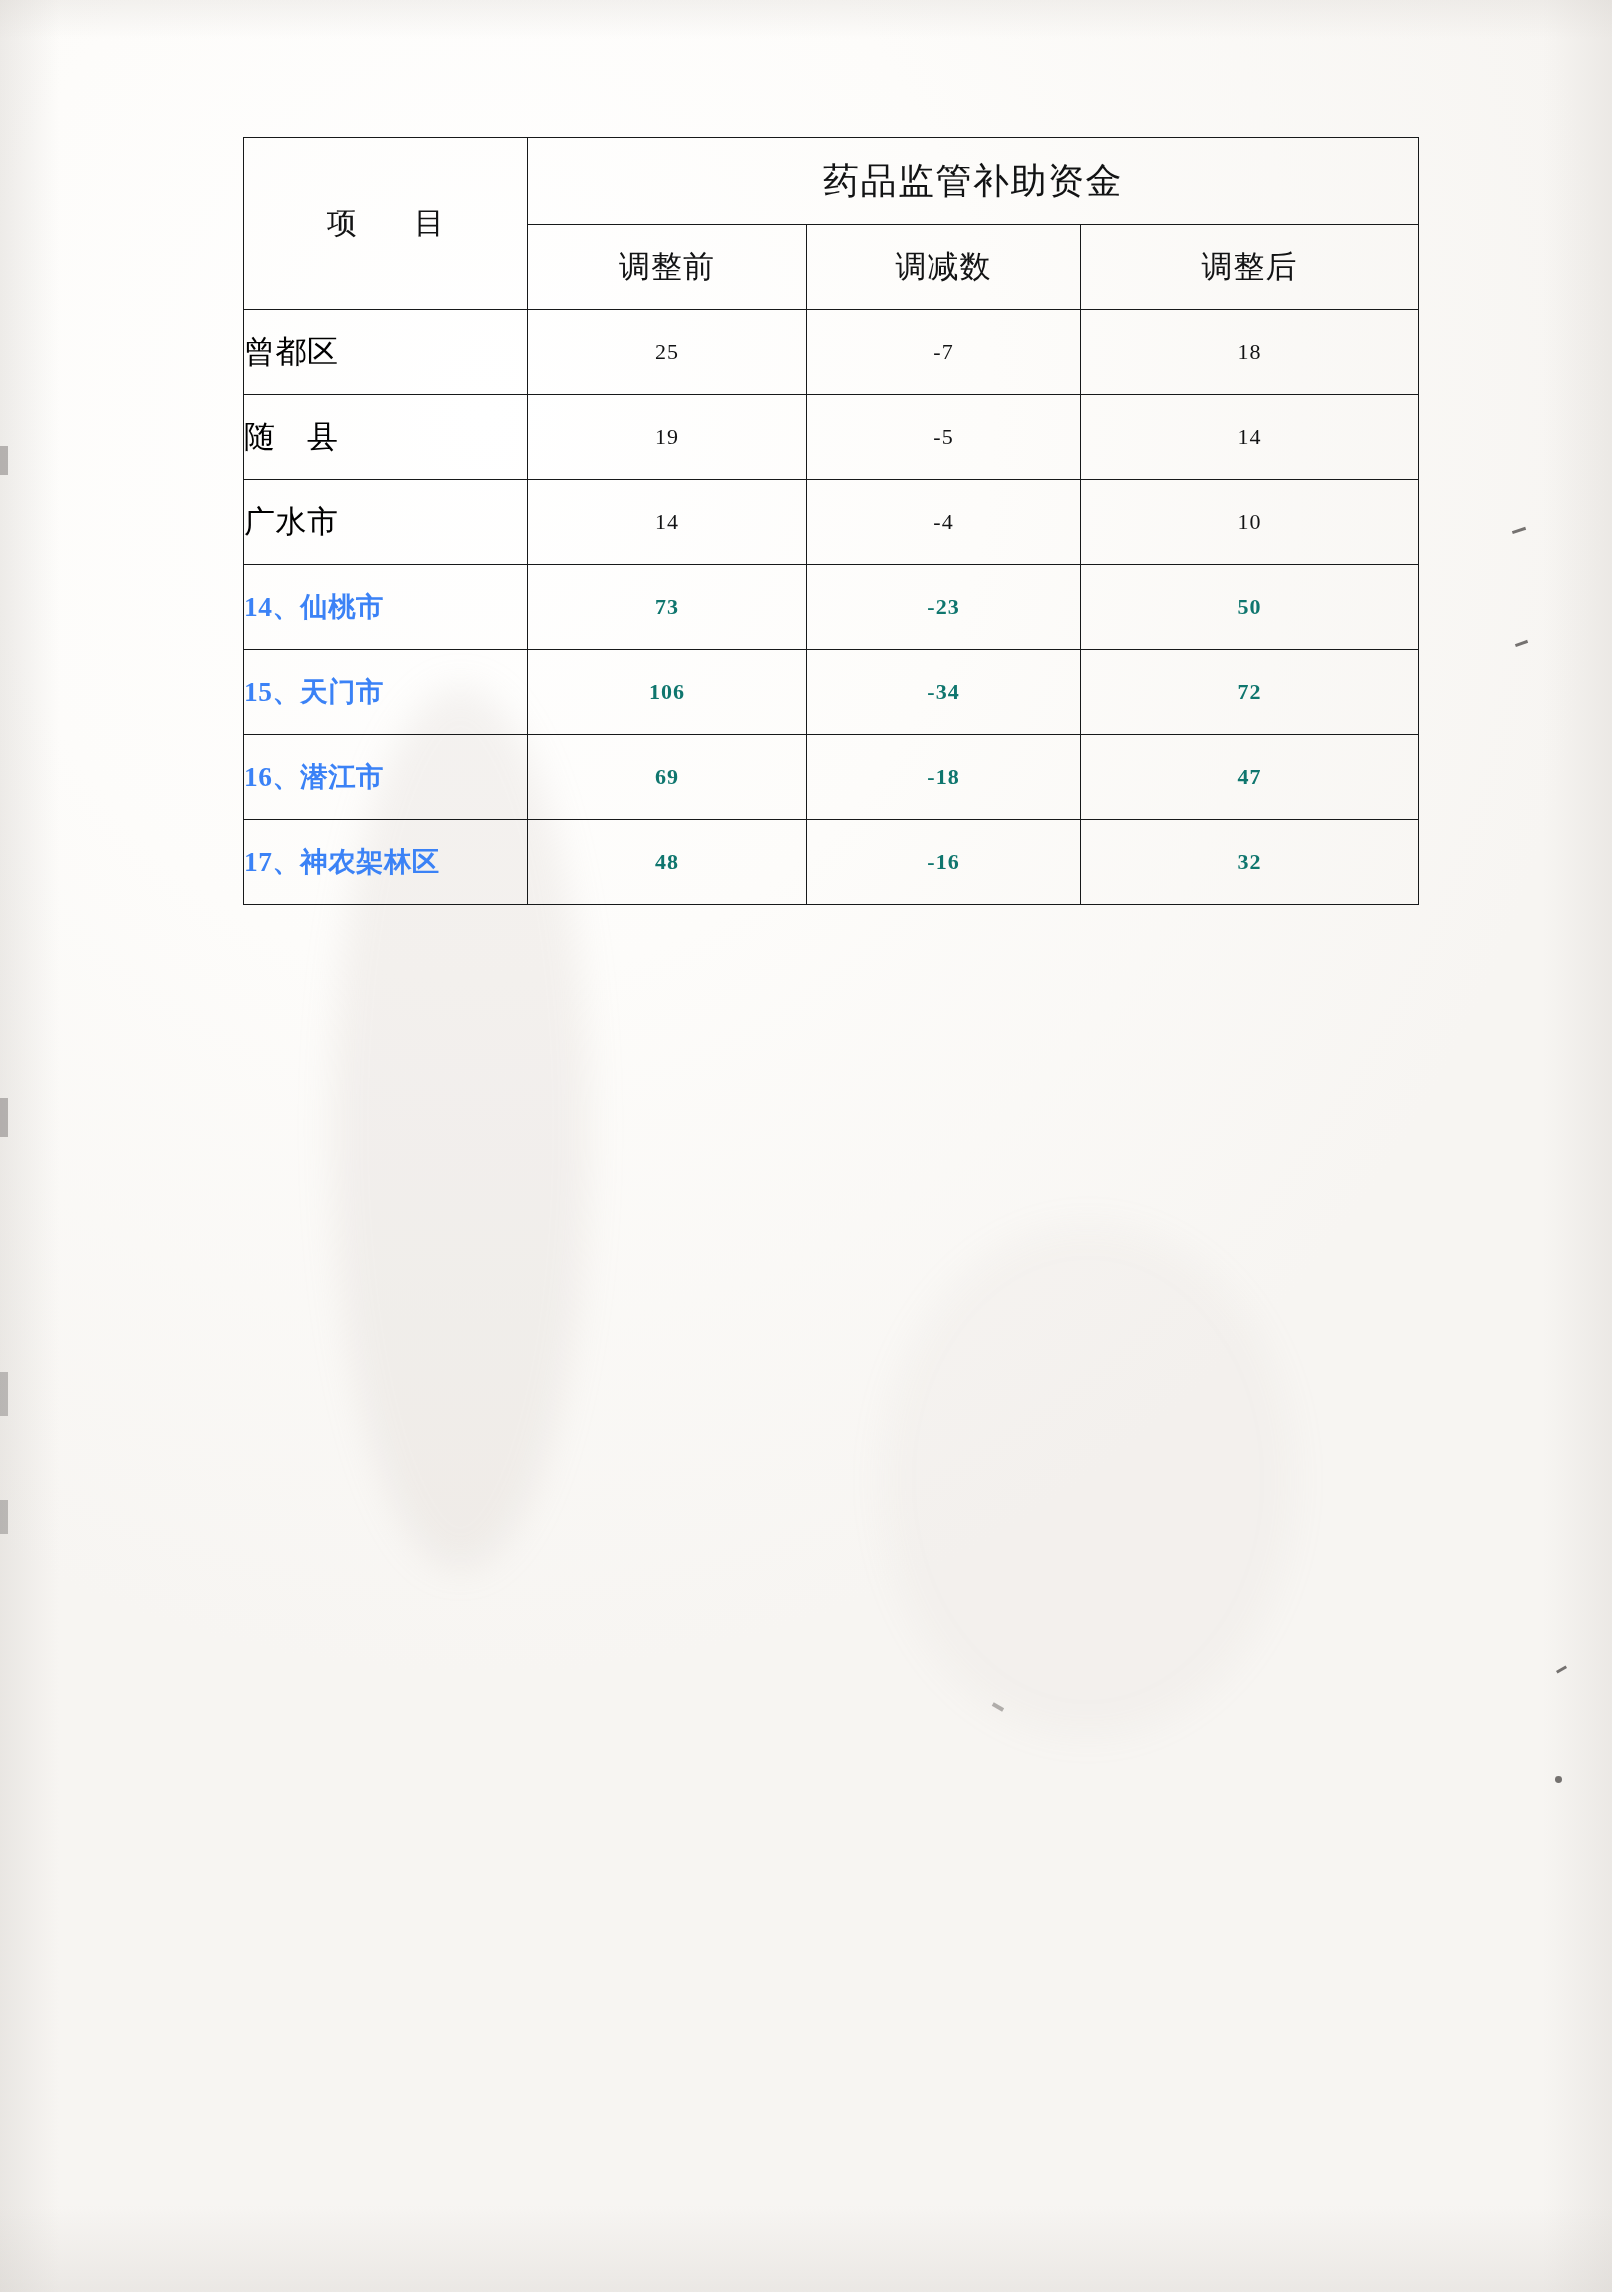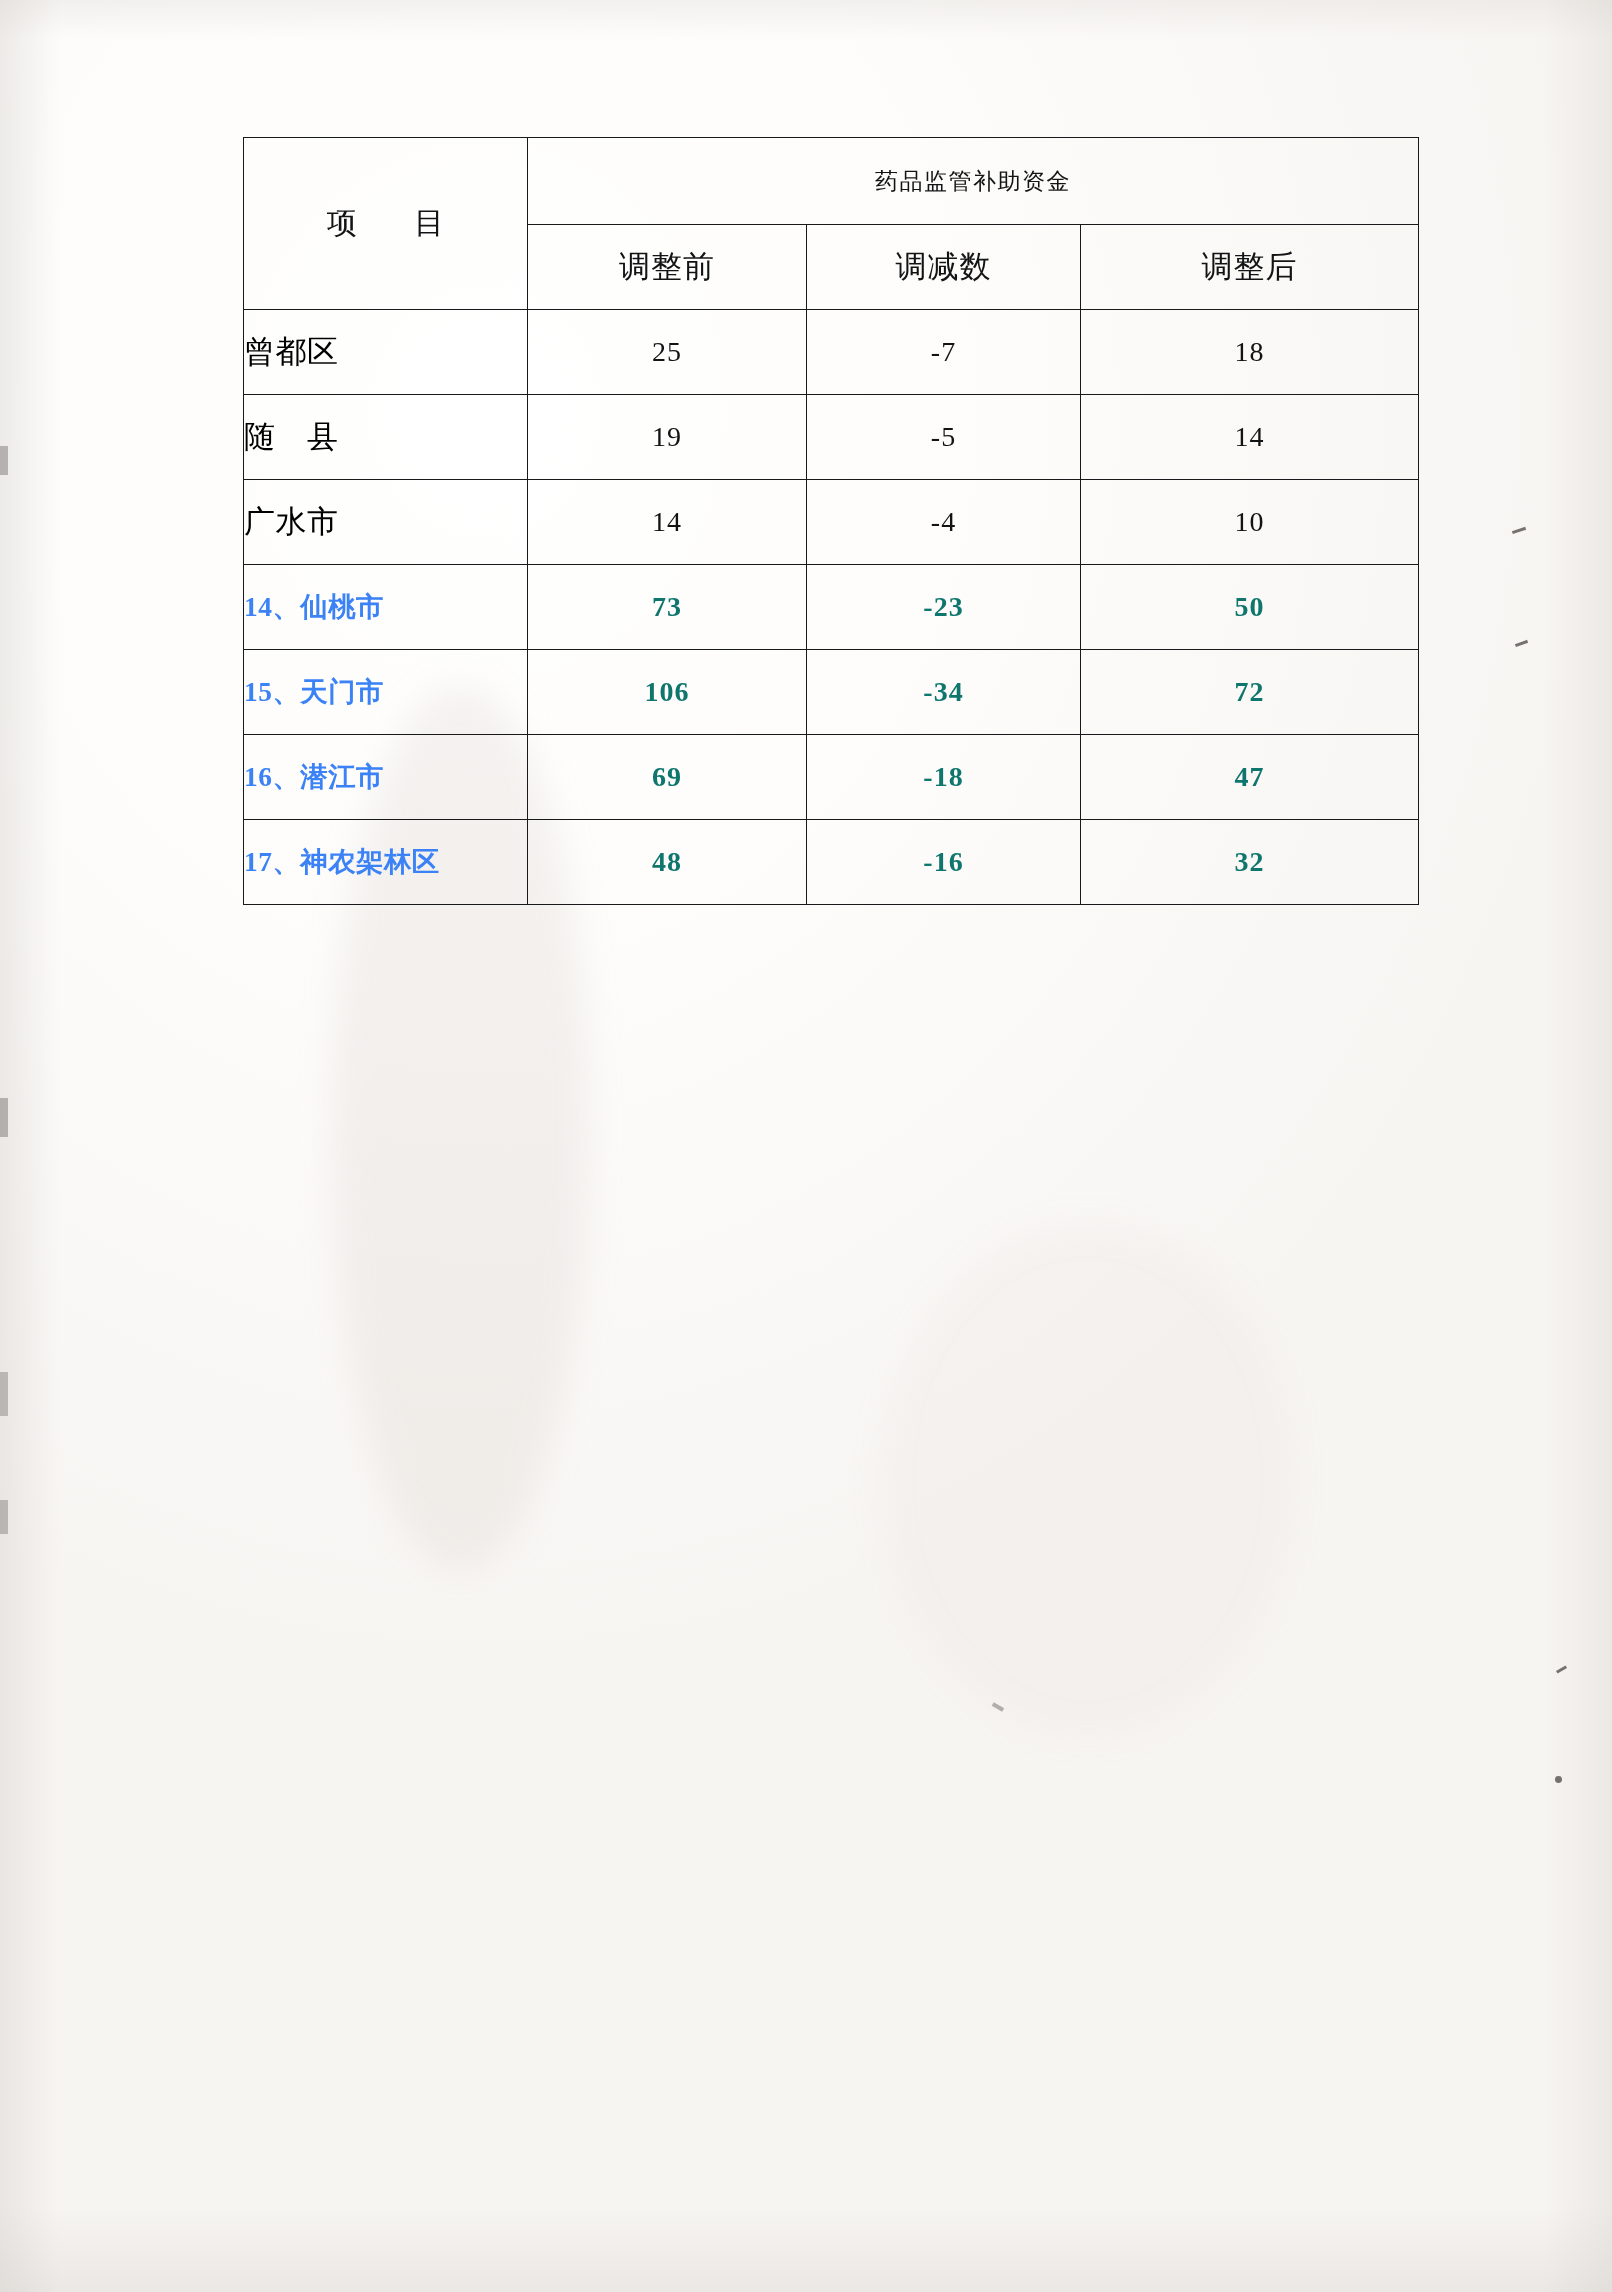--- a/index.html
+++ b/index.html
@@ -85,21 +85,21 @@
 
   .col-item   { width: 284px; }
   .col-a      { width: 279px; }
   .col-b      { width: 274px; }
   .col-c      { width: 338px; }
 
   .hdr-merge {
     height: 86px;
     text-align: center;
     vertical-align: middle;
-    font-size: 23px;
+    font-size: 36px;
     letter-spacing: 1.5px;
   }
   .hdr-item {
     text-align: center;
     vertical-align: middle;
     font-size: 30px;
     letter-spacing: 13.7px;
     text-indent: 13.7px;
   }
   .hdr-sub {
@@ -122,21 +122,21 @@
     color: #000000;
   }
   td.rowlabel.bold {
     font-size: 27.4px;
     font-weight: 600;
     color: #3b82f6;
   }
   td.num {
     text-align: center;
     vertical-align: middle;
-    font-size: 28px;
+    font-size: 22px;
     font-family: "Liberation Serif", "DejaVu Serif", serif;
     letter-spacing: 1px;
   }
   td.num.strong { font-weight: 600; color: #0f766e; }
 
   
   .sp2 { letter-spacing: 9.8px; }
 </style>
 </head>
 <body>

